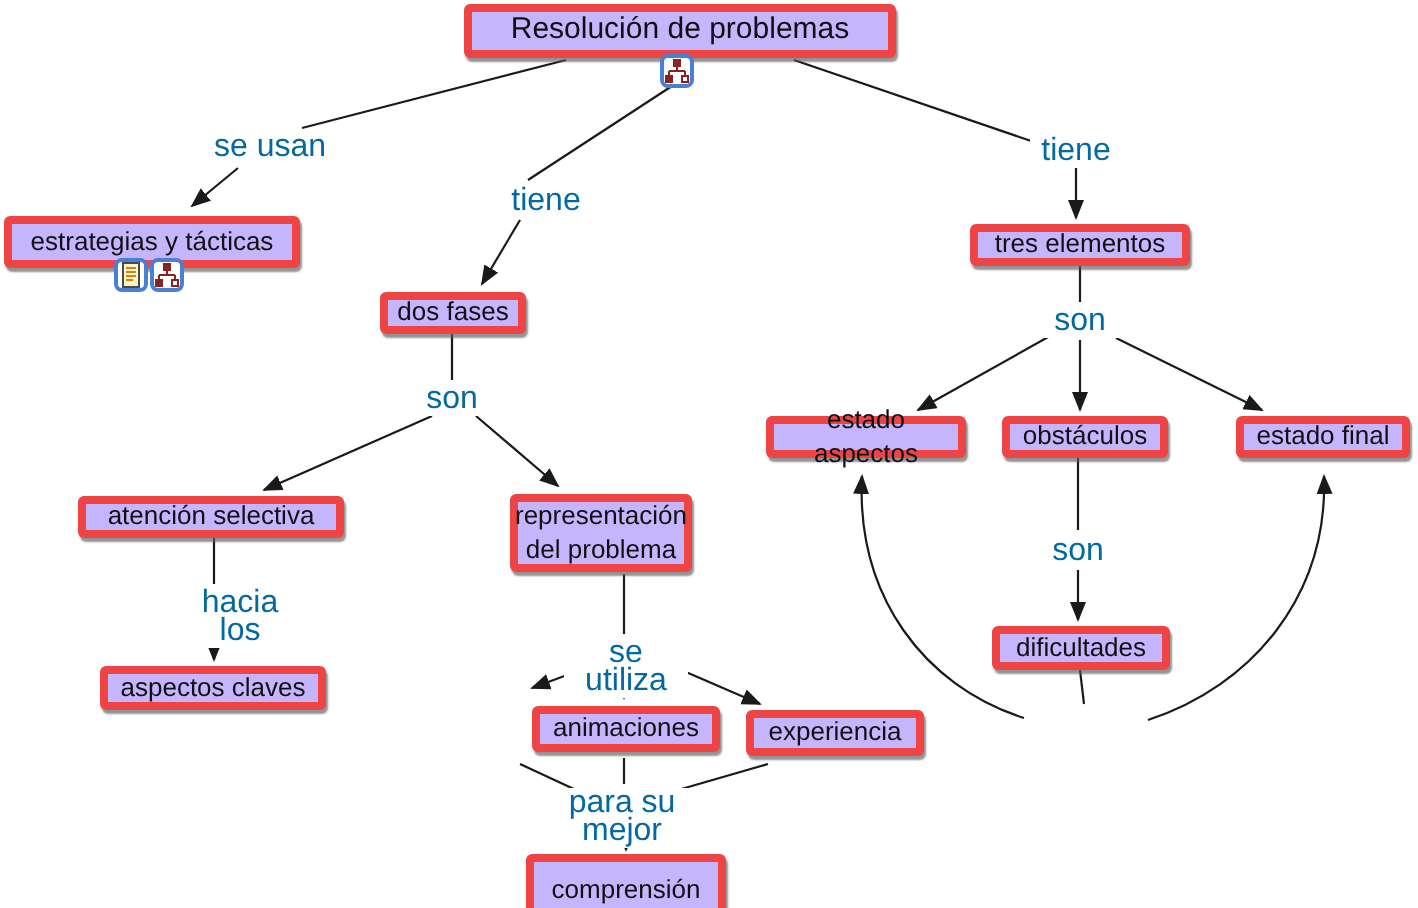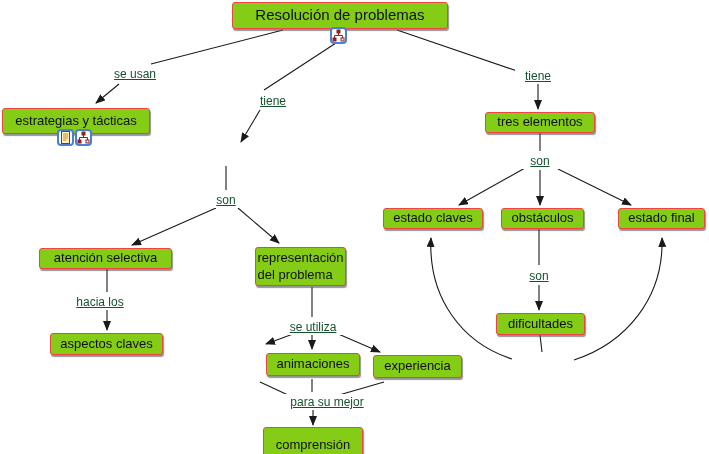--- a/index.html
+++ b/index.html
@@ -3,29 +3,29 @@
 <meta charset="utf-8">
 <style>
   html,body{margin:0;padding:0;background:#ffffff;}
   #canvas{
     position:relative;width:709px;height:454px;background:#ffffff;
     font-family:"Liberation Sans","DejaVu Sans",sans-serif;overflow:hidden;
   }
   #wires{position:absolute;left:0;top:0;width:709px;height:454px;}
   .node{
     position:absolute;box-sizing:border-box;
-    background:#84cc16;border:1px solid #ef4444;border-radius:3px;
+    background:#c4b5fd;border:4px solid #ef4444;border-radius:3px;
     box-shadow:1px 2px 1px rgba(90,90,90,0.65);
-    display:flex;align-items:center;justify-content:center;text-align:left;
+    display:flex;align-items:center;justify-content:center;text-align:center;
     font-size:13px;line-height:1.25;color:#101010;padding:1px 3px;cursor:default;
   }
   .node.title{font-size:15px;}
   .link-label{
     position:absolute;box-sizing:border-box;text-align:center;
-    font-size:12px;line-height:14px;color:#14532d;background:#ffffff;padding:1px 2px;text-decoration:underline;
+    font-size:16px;line-height:14px;color:#0369a1;background:#ffffff;padding:1px 2px;
   }
   .res-icon{
     position:absolute;width:17px;height:17px;box-sizing:border-box;
     background:#ffffff;border:2px solid #4a7fd4;border-radius:4px;
     display:flex;align-items:center;justify-content:center;cursor:pointer;
   }
   .res-icon svg{display:block;}
 </style>
 </head>
 <body>
@@ -68,61 +68,62 @@
     <path d="M539,285 L539,310" marker-end="url(#arrow)"></path>
 
     <path d="M512,359 C462,343 428,298 431,238" marker-end="url(#arrow)"></path>
     <path d="M574,360 C626,343 664,298 662,238" marker-end="url(#arrow)"></path>
   </svg>
 
   <div class="node title" style="left:232px;top:2px;width:216px;height:27px">Resolución de problemas</div>
 
   <div class="node" style="left:2px;top:108px;width:148px;height:26px">estrategias y tácticas</div>
 
+  <div class="node" style="left:190px;top:146px;width:73px;height:21px">dos fases</div>
 
   <div class="node" style="left:485px;top:112px;width:110px;height:21px">tres elementos</div>
 
   <div class="node" style="left:39px;top:248px;width:133px;height:21px">atención selectiva</div>
 
   <div class="node" style="left:255px;top:247px;width:91px;height:39px">representación del problema</div>
 
   <div class="node" style="left:50px;top:333px;width:113px;height:22px">aspectos claves</div>
 
 
   <div class="node" style="left:266px;top:353px;width:94px;height:23px">animaciones</div>
 
   <div class="node" style="left:373px;top:355px;width:89px;height:23px">experiencia</div>
 
   <div class="node" style="left:263px;top:427px;width:100px;height:36px">comprensión</div>
 
-  <div class="node" style="left:383px;top:208px;width:100px;height:21px">estado claves</div>
+  <div class="node" style="left:383px;top:208px;width:100px;height:21px">estado aspectos</div>
 
   <div class="node" style="left:501px;top:208px;width:83px;height:21px">obstáculos</div>
 
   <div class="node" style="left:618px;top:208px;width:87px;height:21px">estado final</div>
 
   <div class="node" style="left:496px;top:313px;width:89px;height:22px">dificultades</div>
 
   <div class="link-label" style="left:104px;top:66px;width:62px">se usan</div>
 
   <div class="link-label" style="left:250px;top:93px;width:46px">tiene</div>
 
   <div class="link-label" style="left:515px;top:68px;width:46px">tiene</div>
 
   <div class="link-label" style="left:204px;top:192px;width:44px">son</div>
 
   <div class="link-label" style="left:518px;top:153px;width:44px">son</div>
 
-  <div class="link-label" style="left:70px;top:294px;width:60px">hacia los</div>
+  <div class="link-label" style="left:90px;top:294px;width:60px">hacia los</div>
 
   <div class="link-label" style="left:282px;top:319px;width:62px">se utiliza</div>
 
   <div class="link-label" style="left:517px;top:268px;width:44px">son</div>
 
-  <div class="link-label" style="left:283px;top:394px;width:88px">para su mejor</div>
+  <div class="link-label" style="left:267px;top:394px;width:88px">para su mejor</div>
 
 
   <span class="res-icon" style="left:330px;top:27px">
     <svg width="13" height="13" viewBox="0 0 13 13">
       <g stroke="#8b2222" stroke-width="1" fill="#8b2222">
         <line x1="6.5" y1="4" x2="6.5" y2="6.5"></line>
         <line x1="2.5" y1="6.5" x2="10.5" y2="6.5"></line>
         <line x1="2.5" y1="6.5" x2="2.5" y2="9"></line>
         <line x1="10.5" y1="6.5" x2="10.5" y2="9"></line>
         <rect x="5" y="1" width="3" height="3"></rect>

